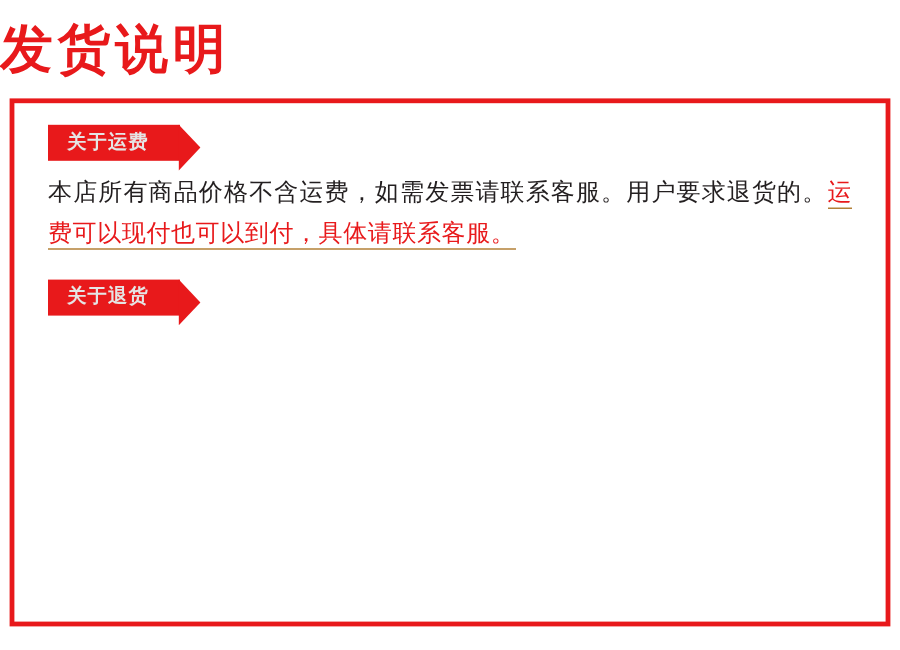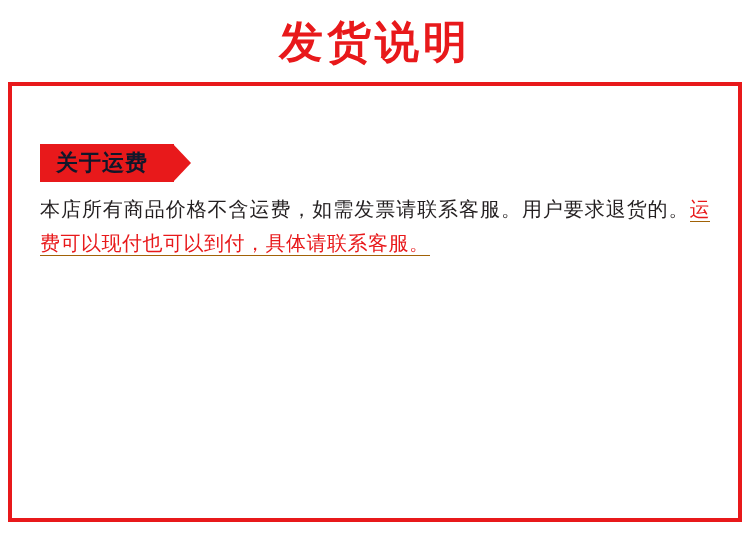--- a/index.html
+++ b/index.html
@@ -14,21 +14,20 @@
     overflow: hidden;
   }
   .page {
     position: relative;
     width: 750px;
     height: 542px;
     background: #ffffff;
     box-sizing: border-box;
   }
   .title {
-    text-align: center;
     font-size: 44px;
     font-weight: bold;
     color: #e8191b;
     letter-spacing: 4px;
     padding-top: 16px;
     line-height: 1.2;
   }
   .frame {
     position: absolute;
     left: 8px;
@@ -42,27 +41,26 @@
   .section {
     margin-bottom: 6px;
   }
   .tag-wrap {
     margin-bottom: 10px;
   }
   .tag {
     position: relative;
     display: inline-block;
     background: #e8191b;
-    color: #0f172a;
-    font-size: 22px;
+    color: #e5e5e5;
+    font-size: 16px;
     font-weight: bold;
     letter-spacing: 1px;
     padding: 5px 26px 5px 16px;
     line-height: 1.25;
-    margin-top: 40px;
   }
   .tag::after {
     content: "";
     position: absolute;
     right: -17px;
     top: 0;
     width: 0;
     height: 0;
     border-top: 19px solid transparent;
     border-bottom: 19px solid transparent;
@@ -94,16 +92,19 @@
   <div class="frame">
 
     <div class="section">
       <div class="tag-wrap">
         <span class="tag">关于运费</span>
       </div>
       <div class="para"><span>本店所有商品价格不含运费，如需发票请联系客服。用户要求退货的。</span><span class="hl">运费可以现付也可以到付，具体请联系客服。</span></div>
     </div>
 
     <div class="section sec2">
+      <div class="tag-wrap">
+        <span class="tag">关于退货</span>
+      </div>
     </div>
 
   </div>
 </div>
 
 </body></html>

